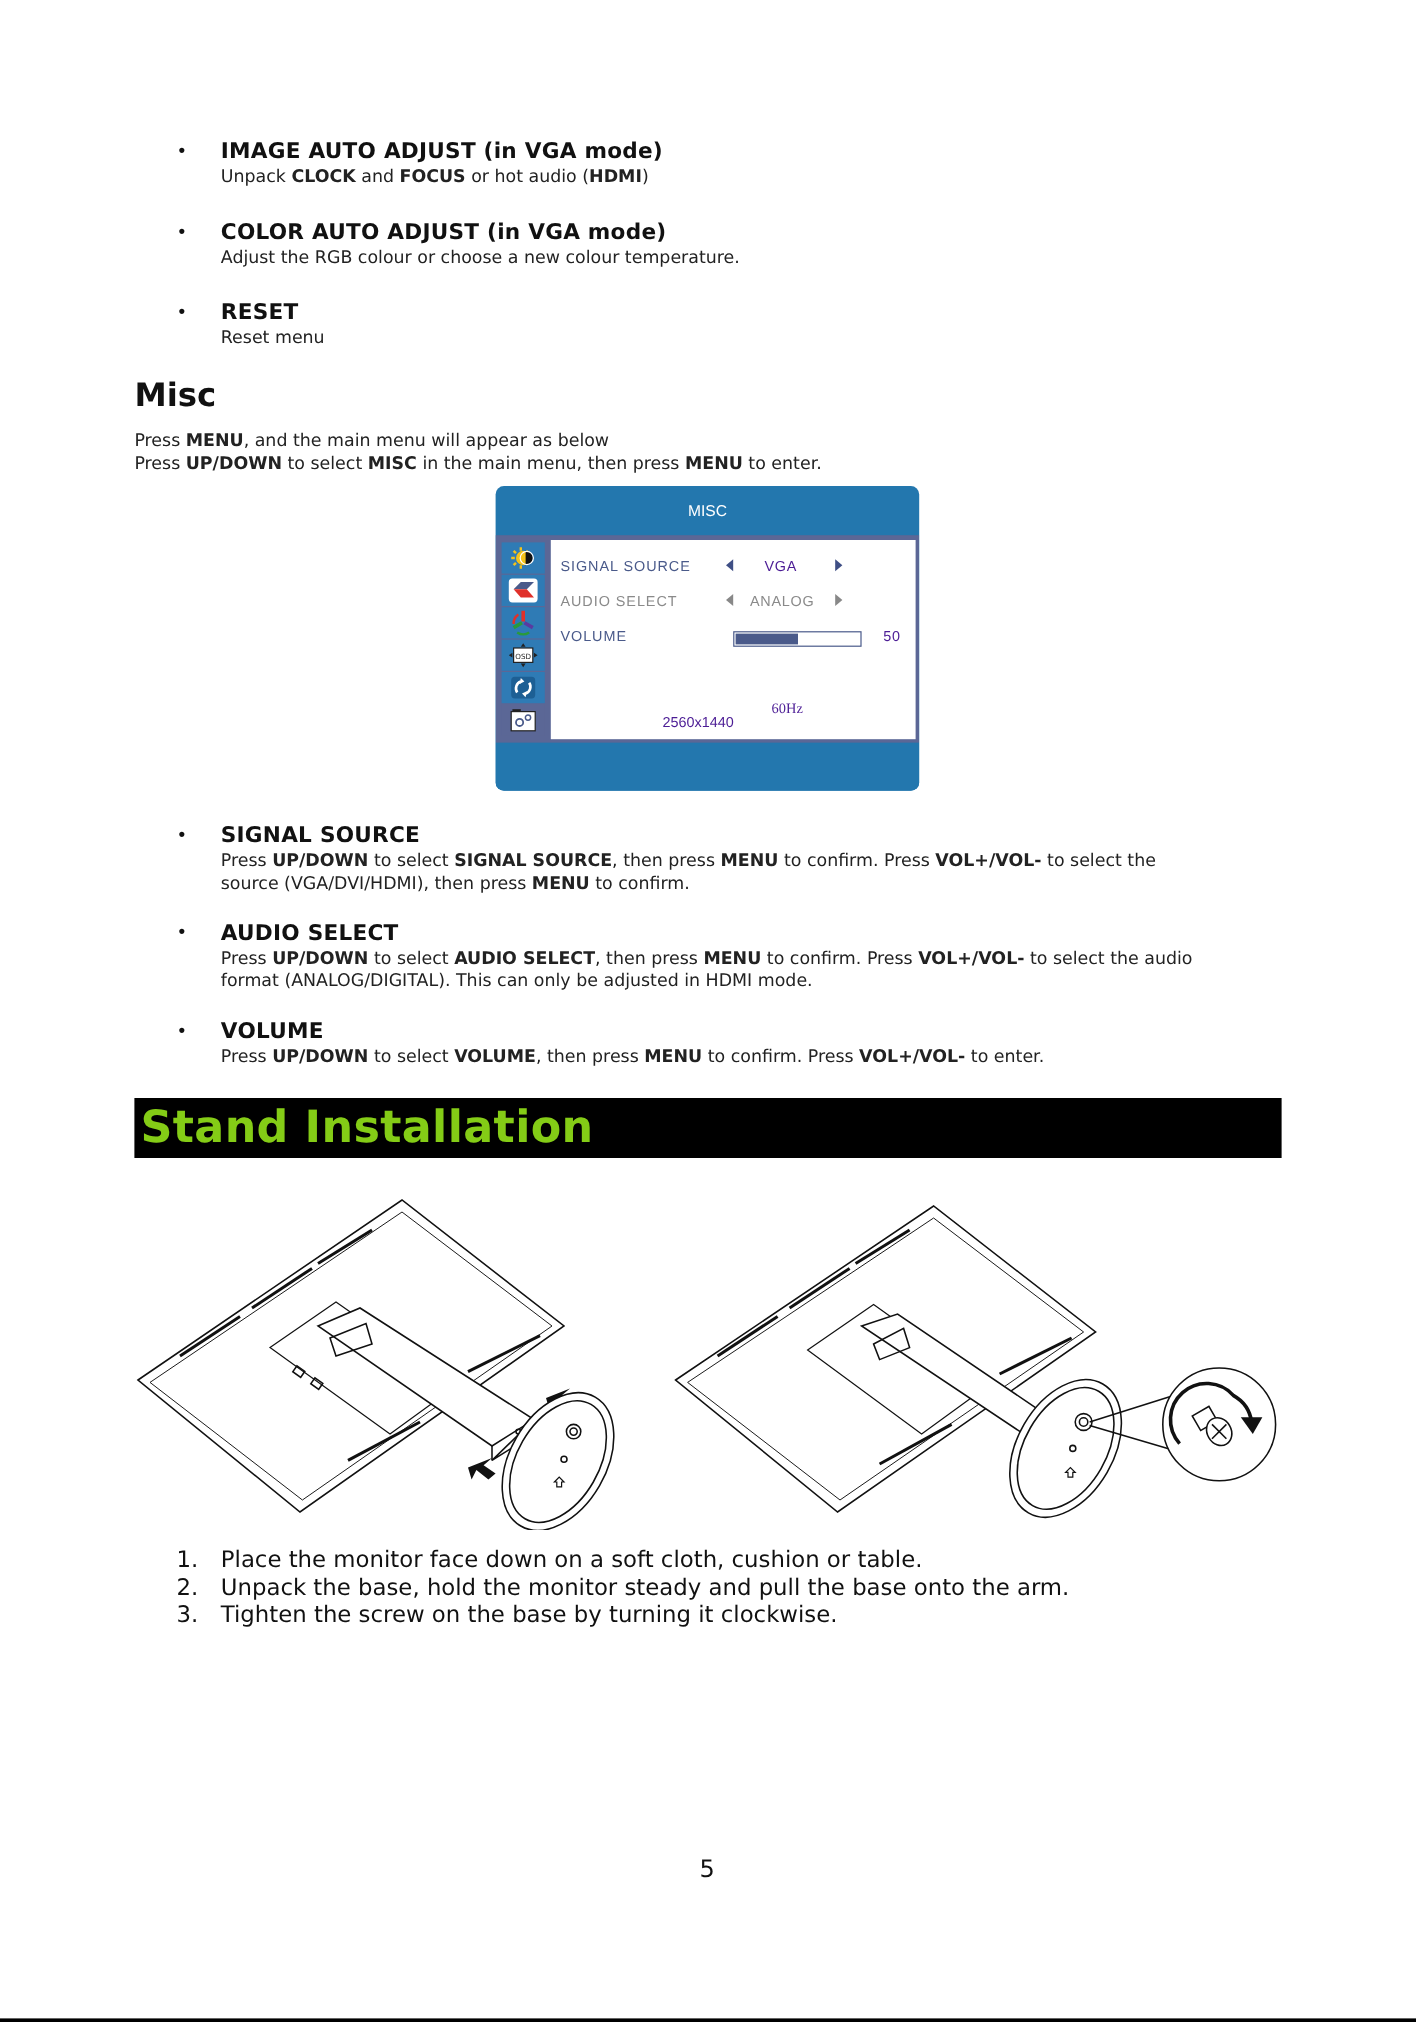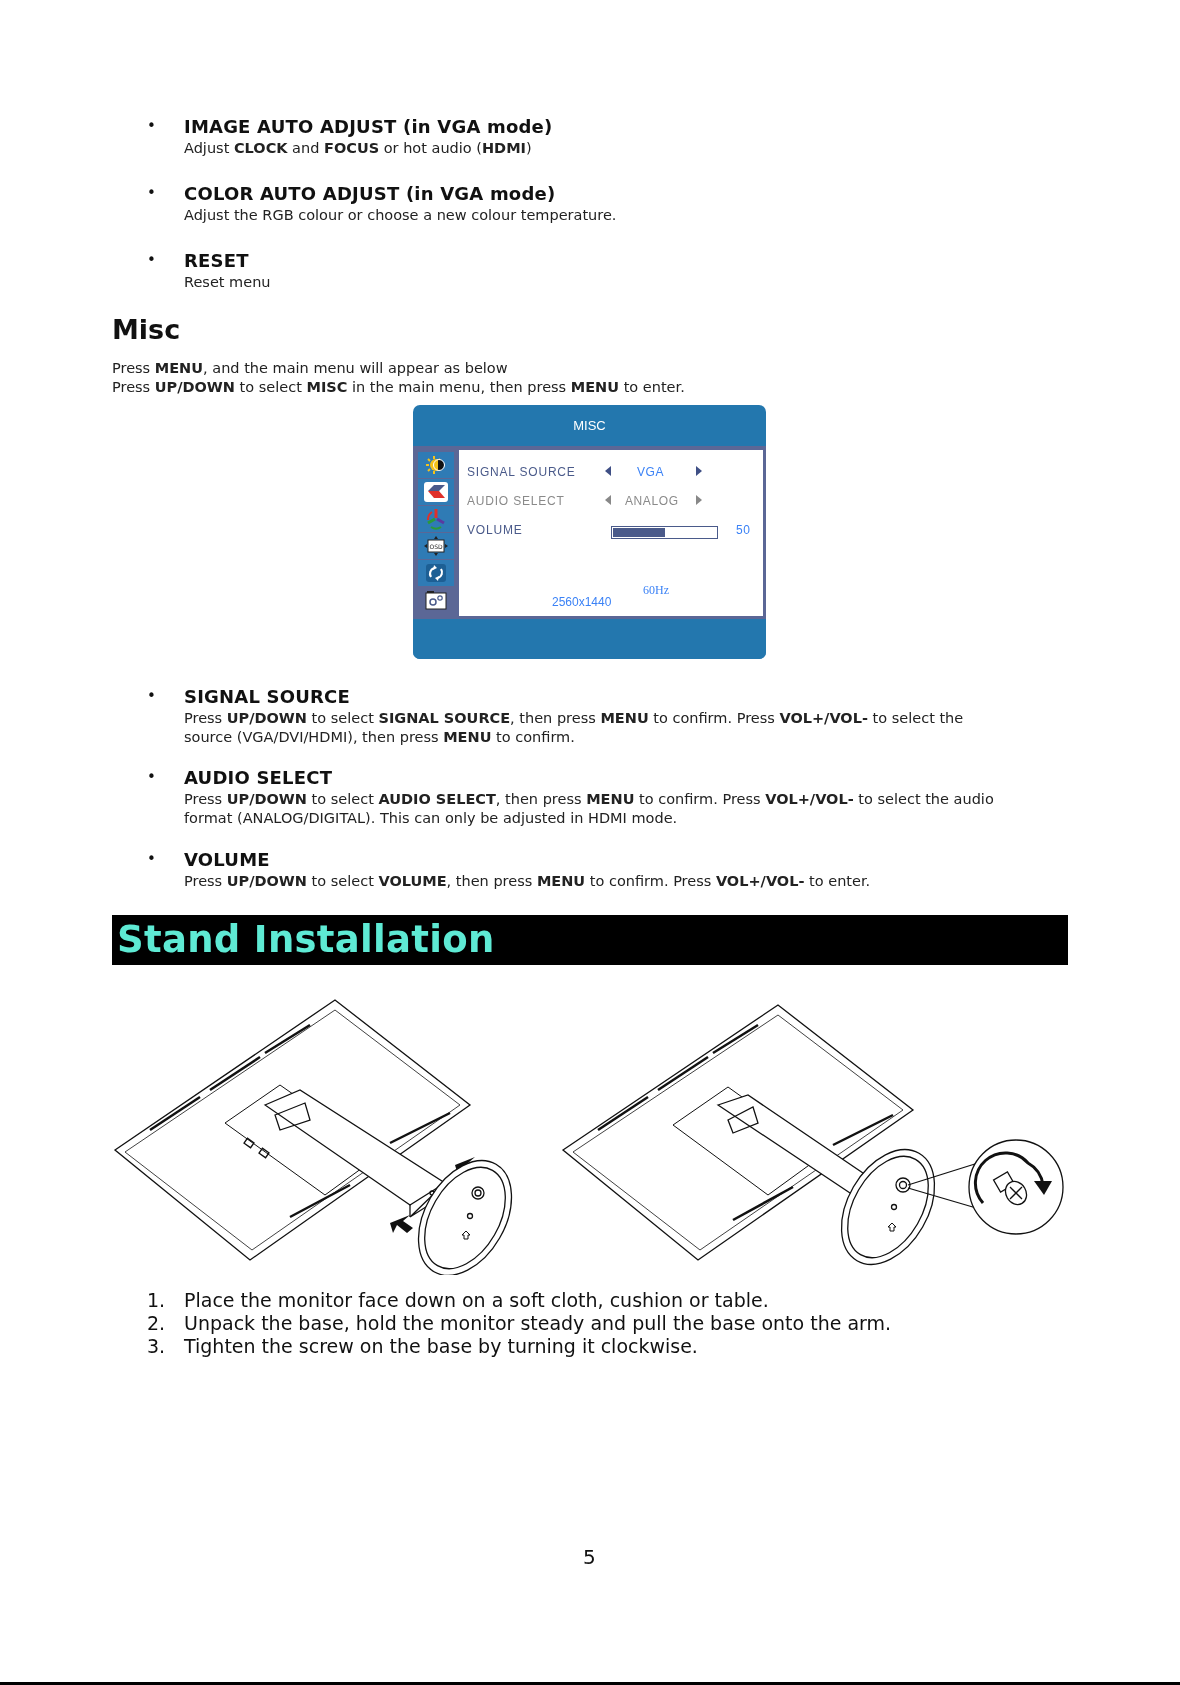--- a/index.html
+++ b/index.html
@@ -7,33 +7,33 @@
          font-family:"DejaVu Sans", sans-serif; color:#111; }
   .abs { position:absolute; }
   .bullet-dot { position:absolute; left:147px; font-size:15px; }
   .item-head { position:absolute; left:184px; font-weight:bold; font-size:18px; letter-spacing:0.2px; color:#111; }
   .item-desc { position:absolute; left:184px; font-size:14.5px; color:#222; line-height:19px; }
   .item-desc b { font-weight:bold; }
   .h2 { position:absolute; left:112px; font-weight:bold; font-size:27px; }
   .para { position:absolute; left:112px; font-size:14.5px; color:#222; }
   .para b { font-weight:bold; }
   .section-bar { position:absolute; left:112px; top:915px; width:956px; height:50px; background:#000; }
-  .section-bar span { position:absolute; left:5px; top:3px; color:#5eead4; font-size:37px; font-weight:bold; letter-spacing:0.3px; }
+  .section-bar span { position:absolute; left:5px; top:3px; color:#84cc16; font-size:37px; font-weight:bold; letter-spacing:0.3px; }
 
   
   .osd { position:absolute; left:413px; top:405px; width:353px; height:254px; background:#2377ae; border-radius:7px; overflow:hidden; }
   .osd-title { position:absolute; left:0; top:0; width:100%; height:41px; text-align:center; line-height:41px; color:#fff; font-family:"Liberation Sans", sans-serif; font-size:13px; }
   .osd-band { position:absolute; left:0; top:41px; width:100%; height:173px; background:#5b6796; }
   .osd-body { position:absolute; left:46px; top:45px; width:304px; height:166px; background:#fff; }
   .osd-side { position:absolute; left:3px; top:45px; width:40px; height:166px; }
   .osd-icon { position:absolute; left:2px; width:36px; height:26px; background:#2f7bb5; display:flex; align-items:center; justify-content:center; }
   .osd-icon.sel { background:#5b6796; }
   .osd-row { position:absolute; left:8px; font-family:"Liberation Sans", sans-serif; font-size:12px; letter-spacing:0.8px; color:#4a5a8a; }
   .osd-row.dim { color:#8a8a8a; }
-  .osd-val { position:absolute; font-family:"Liberation Sans", sans-serif; font-size:12px; letter-spacing:0.6px; color:#3b82f6; }
+  .osd-val { position:absolute; font-family:"Liberation Sans", sans-serif; font-size:12px; letter-spacing:0.6px; color:#4c1d95; }
   .osd-val.dim { color:#8a8a8a; }
   .tri-l { position:absolute; width:0; height:0; border-top:5px solid transparent; border-bottom:5px solid transparent; border-right:6px solid #3f4f85; }
   .tri-r { position:absolute; width:0; height:0; border-top:5px solid transparent; border-bottom:5px solid transparent; border-left:6px solid #3f4f85; }
   .tri-l.dim { border-right-color:#888; }
   .tri-r.dim { border-left-color:#888; }
   .vol-track { position:absolute; left:152px; top:76px; width:105px; height:11px; border:1px solid #4a5a8a; background:#fff; }
   .vol-fill { position:absolute; left:1px; top:1px; height:9px; background:#4a5a8a; }
   .osd-foot { position:absolute; left:0; top:214px; width:100%; height:40px; background:#2377ae; }
 
   .numlist { position:absolute; left:147px; font-size:19px; color:#111; }
@@ -43,21 +43,21 @@
   .bottom-rule { position:absolute; left:0; top:1682px; width:1180px; height:3px; background:#000; }
   svg { display:block; }
 </style>
 </head>
 <body>
 
 <div>
   <span class="bullet-dot" style="top:117px;">•</span>
   <div class="item-head" style="top:116px;">IMAGE AUTO ADJUST (in VGA mode)</div>
   <div class="item-desc" style="top:139px;">
-    <span>Adjust </span><b>CLOCK</b><span> and </span><b>FOCUS</b><span> or hot audio (</span><b>HDMI</b><span>)</span>
+    <span>Unpack </span><b>CLOCK</b><span> and </span><b>FOCUS</b><span> or hot audio (</span><b>HDMI</b><span>)</span>
   </div>
 </div>
 
 <div>
   <span class="bullet-dot" style="top:184px;">•</span>
   <div class="item-head" style="top:183px;">COLOR AUTO ADJUST (in VGA mode)</div>
   <div class="item-desc" style="top:206px;">Adjust the RGB colour or choose a new colour temperature.</div>
 </div>
 
 <div>

